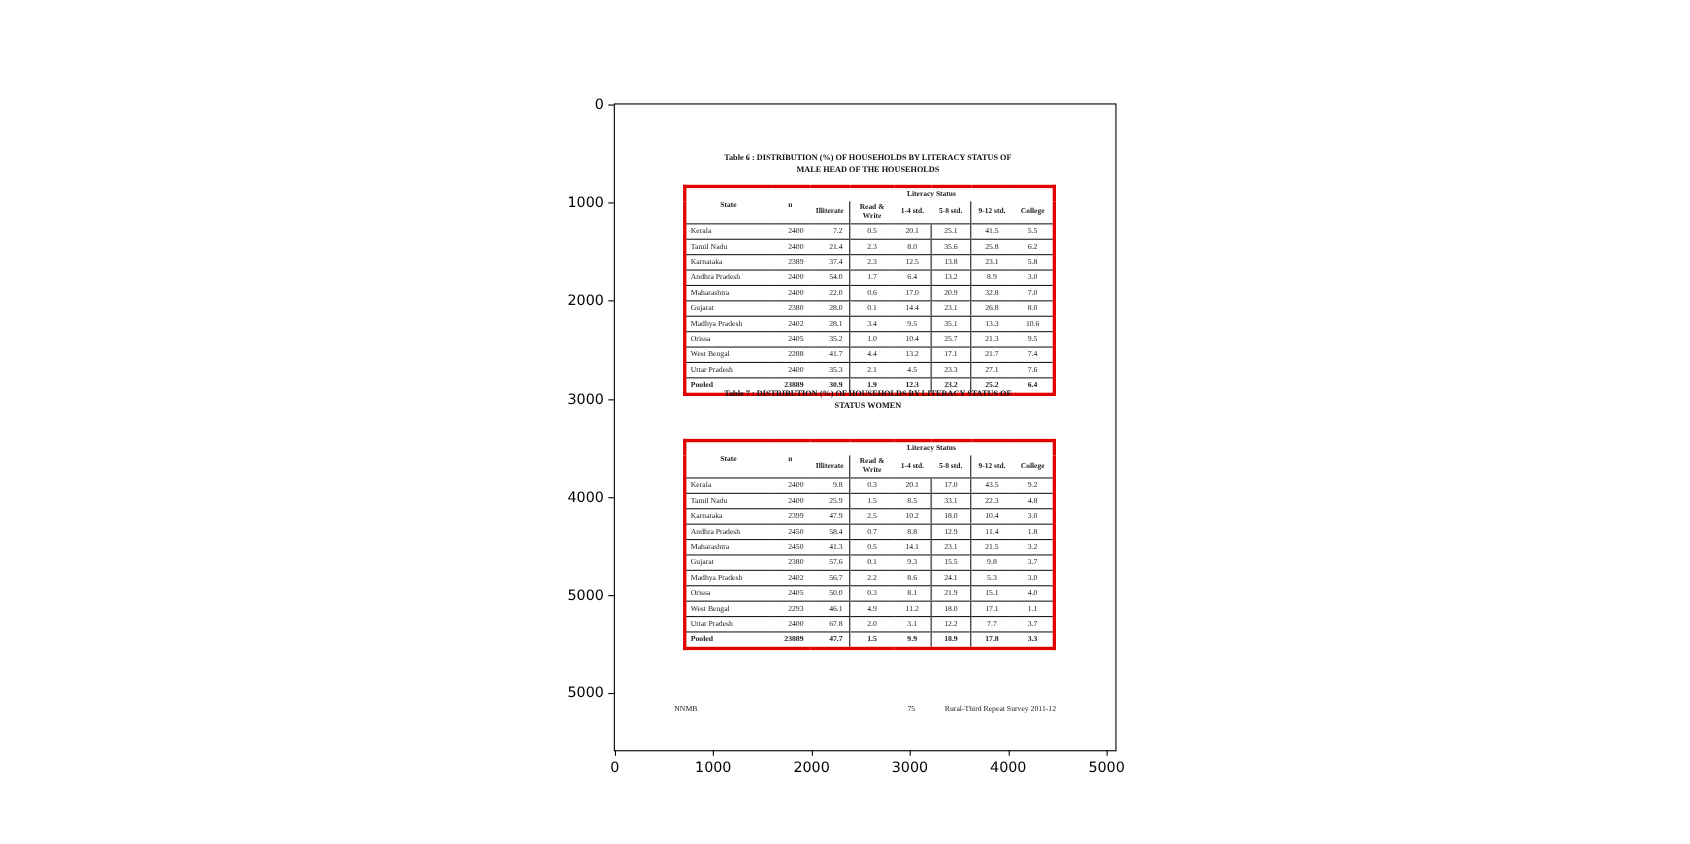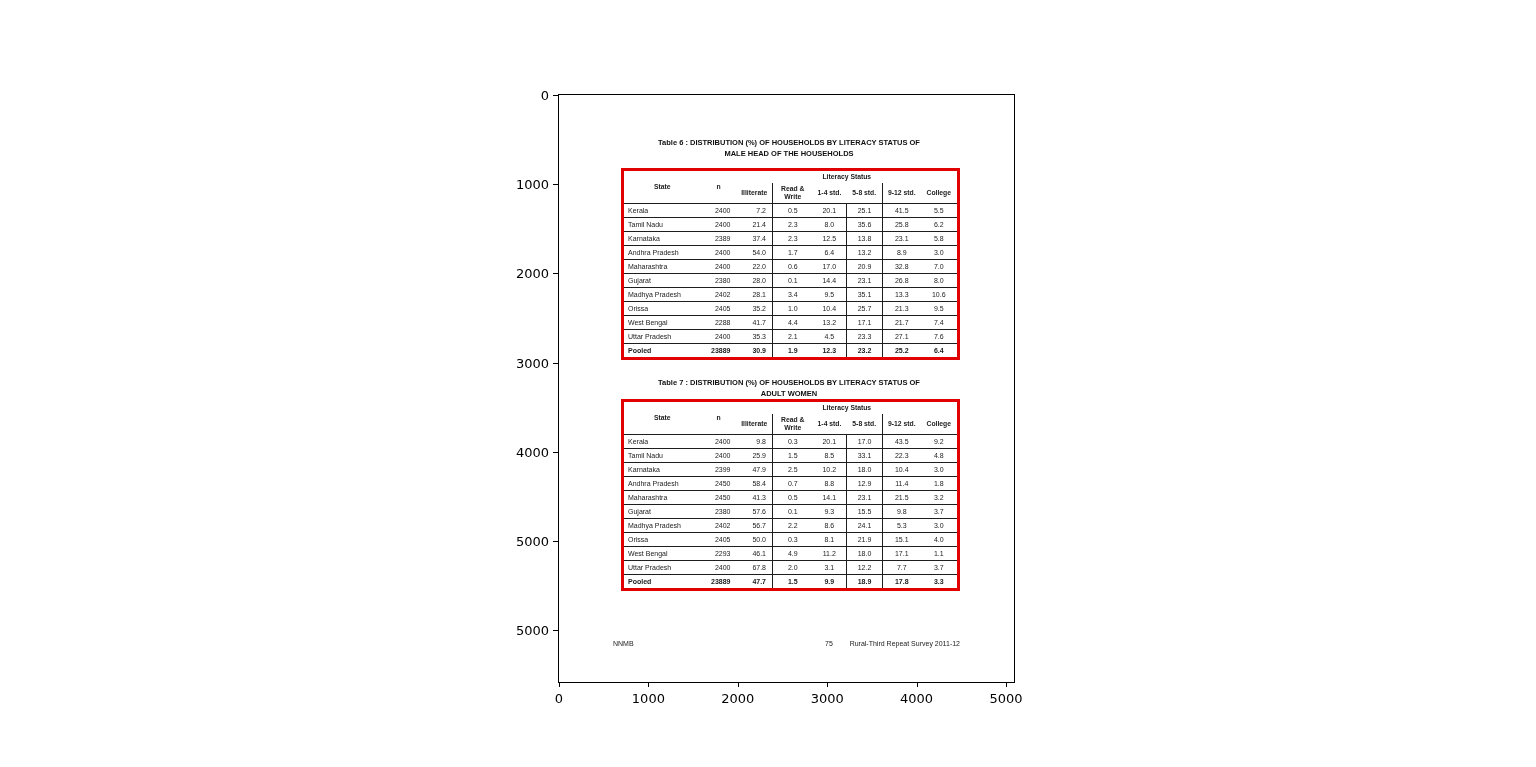--- a/index.html
+++ b/index.html
@@ -9,25 +9,25 @@
   .axes{position:absolute;left:558px;top:94px;width:457px;height:589px;
         border:1px solid #000;box-sizing:border-box;background:#ffffff;}
   .ytick-mark{position:absolute;left:-6px;width:5px;height:1px;background:#000;}
   .xtick-mark{position:absolute;top:587px;width:1px;height:5px;background:#000;}
   .ytick-label{position:absolute;left:-64px;width:54px;text-align:right;
                font-size:13px;color:#000;line-height:15px;}
   .xtick-label{position:absolute;top:596px;width:64px;text-align:center;
                font-size:13px;color:#000;line-height:15px;}
   
   .doc{position:absolute;left:0;top:0;right:0;bottom:0;
-       font-family:Liberation Sans, sans-serif;color:#1b1b1b;}
+       font-family:Liberation Serif, serif;color:#1b1b1b;}
   .doc-title{position:absolute;left:28px;width:404px;text-align:center;
              font-weight:bold;font-size:7.5px;line-height:10.5px;color:#101010;}
   #t6-title{top:43px;}
-  #t7-title{top:283px;}
+  #t7-title{top:258px;}
   table.tbl{position:absolute;left:62px;width:336px;border-collapse:collapse;
             table-layout:fixed;font-size:7px;line-height:1.05;color:#1b1b1b;
             border:3px solid var(--table-border,#e00000);}
   #table6{top:73px;}
   #table7{top:304px;}
   .tbl th,.tbl td{padding:0;overflow:hidden;white-space:nowrap;}
   .tbl th{font-weight:bold;font-size:6.8px;text-align:center;vertical-align:middle;}
   .tbl .hrow1 th{height:12px;}
   .tbl .hrow2 th{height:20px;}
   .tbl th.wrap{white-space:normal;line-height:8px;}
@@ -193,21 +193,21 @@
               <td class="c4">12.3</td>
               <td class="c5 vL">23.2</td>
               <td class="c6 vL">25.2</td>
               <td class="c7">6.4</td>
             </tr>
           </tbody>
         </table>
 
       <div class="doc-title" id="t7-title">
         <div>Table 7 : DISTRIBUTION (%) OF HOUSEHOLDS BY LITERACY STATUS OF</div>
-        <div>ADULT WOMEN</div>
+        <div>STATUS WOMEN</div>
       </div>
 
       <table class="tbl" id="table7">
           <colgroup>
             <col style="width: 78px;">
             <col style="width: 36px;">
             <col style="width: 36px;">
             <col style="width: 40px;">
             <col style="width: 34px;">
             <col style="width: 36px;">

